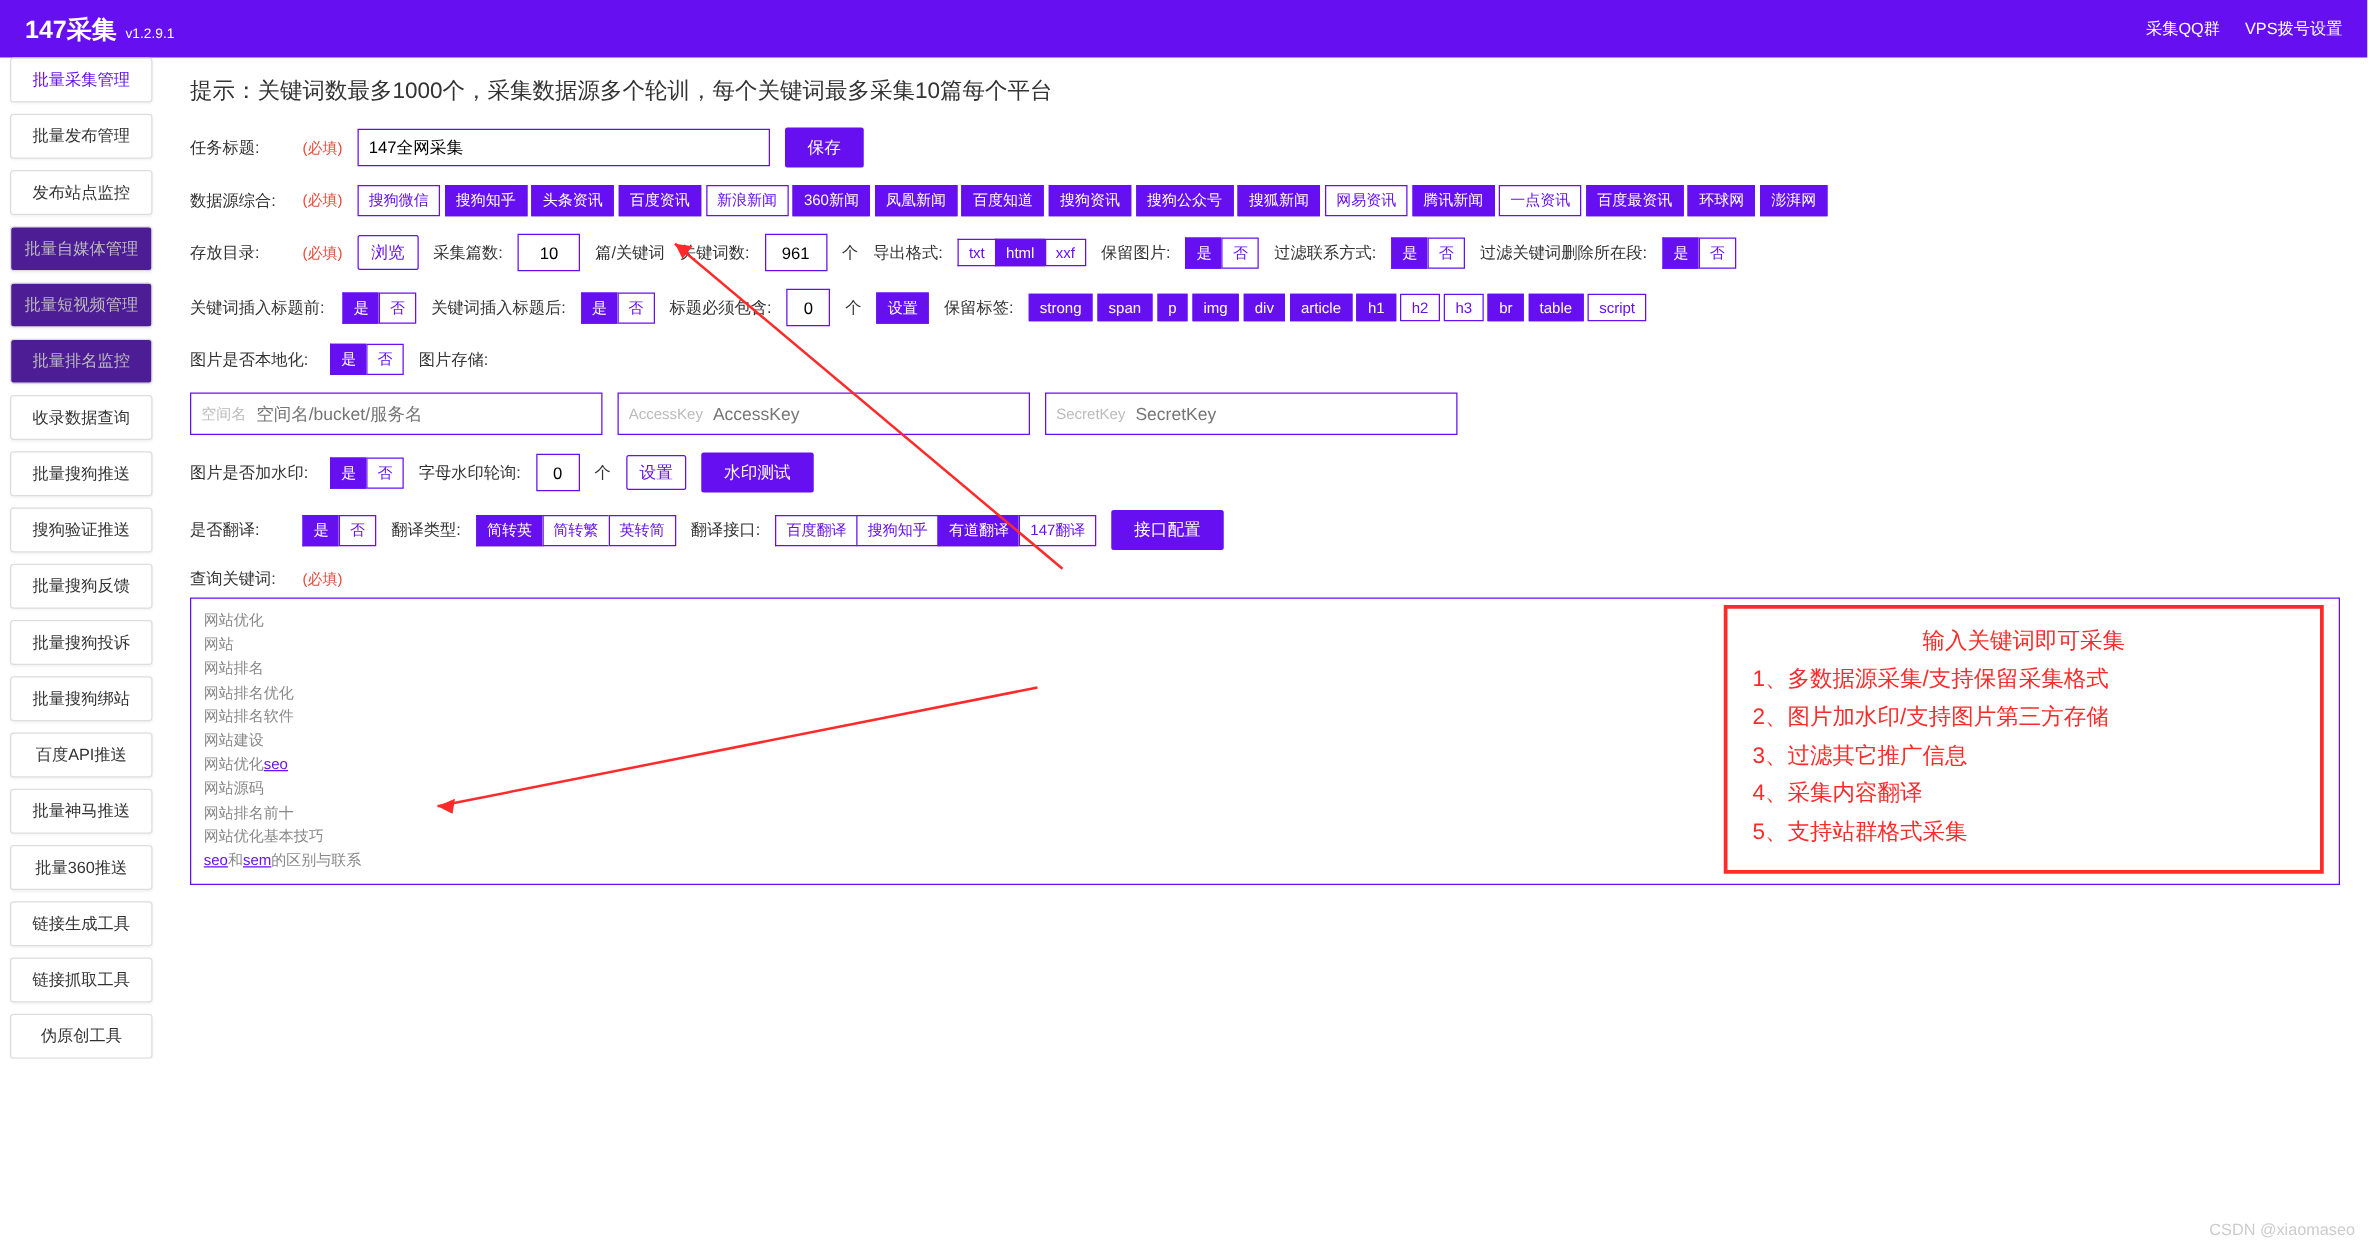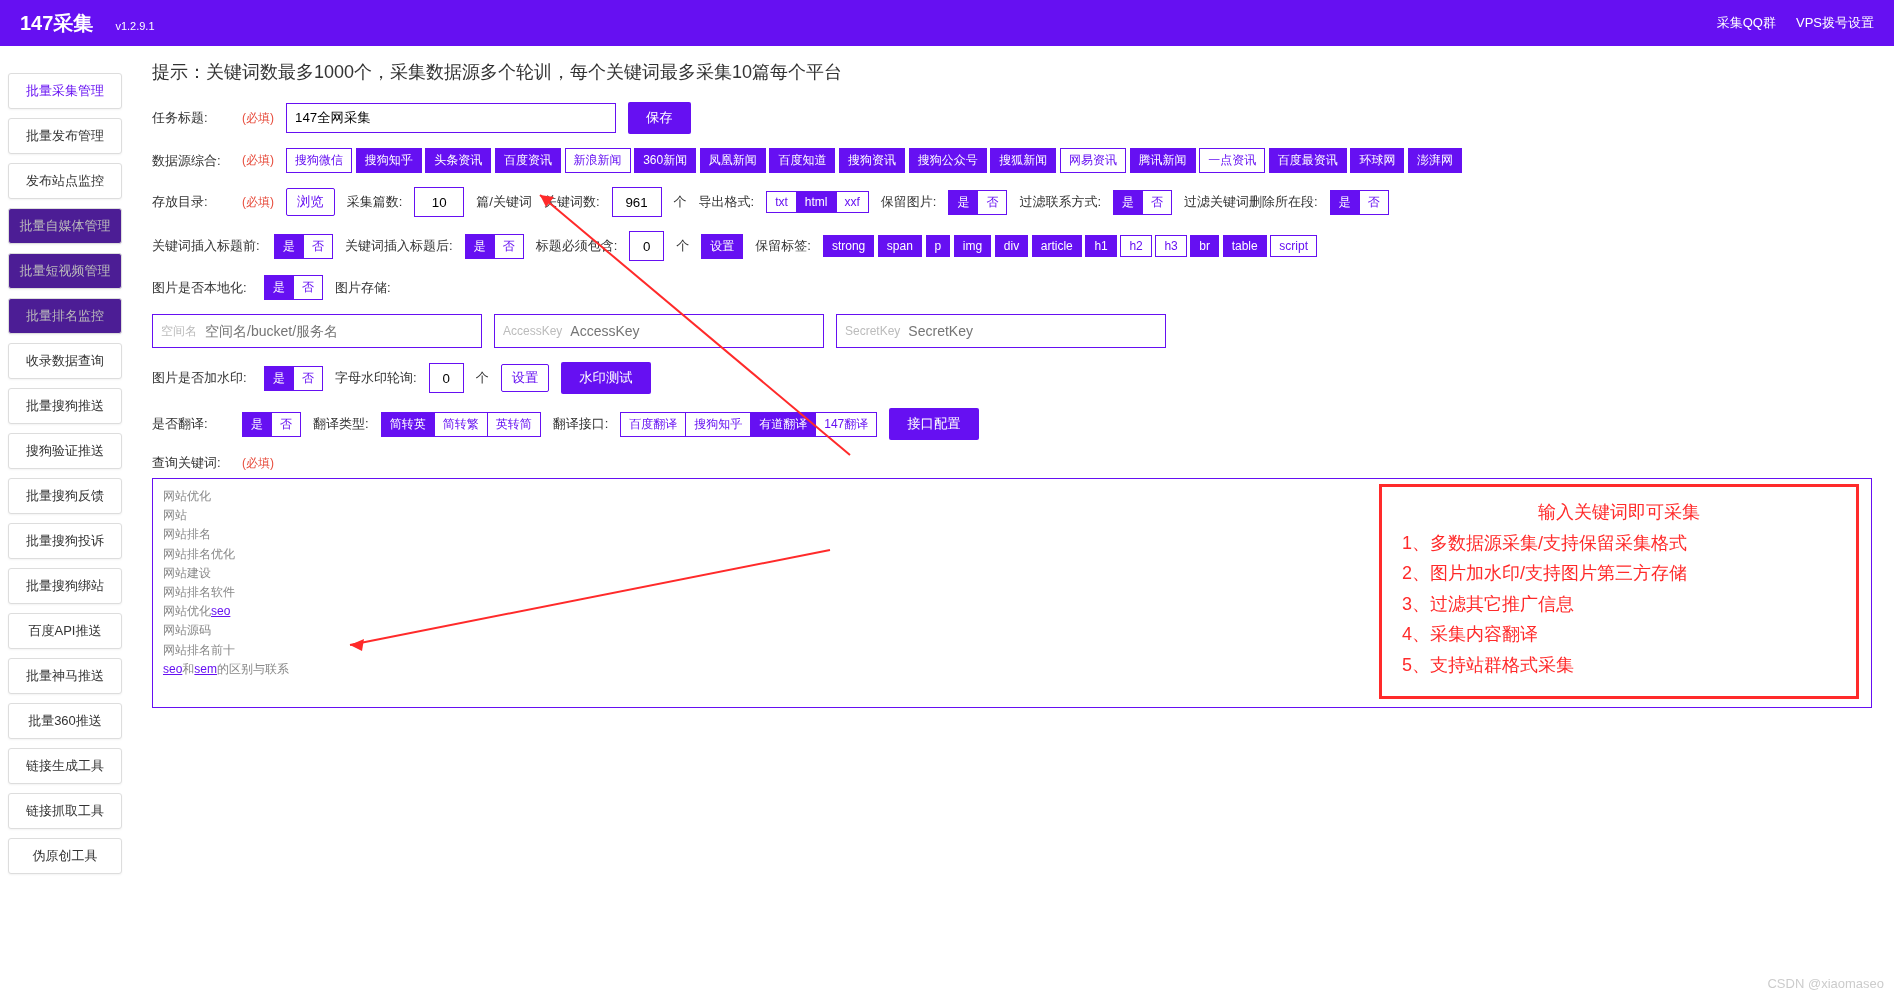--- a/index.html
+++ b/index.html
@@ -1,23 +1,23 @@
 <!DOCTYPE html>
 <html><head>
 <meta charset="utf-8">
 <style>
 * { margin:0; padding:0; box-sizing:border-box; font-family:"Microsoft YaHei","PingFang SC",Arial,sans-serif; }
 body { font-size:13px; color:#333; background:#fff; }
 .topbar { background:#6610f2; color:#fff; height:46px; display:flex; align-items:center; padding:0 20px; justify-content:space-between; }
-.topbar .brand { font-size:20px; font-weight:bold; display:flex; align-items:baseline; gap:22px; }
+.topbar .brand { font-size:20px; font-weight:bold; display:flex; align-items:baseline; gap:7px; }
 .topbar .ver { font-size:11px; font-weight:normal; }
 .topbar .right { display:flex; gap:20px; font-size:13px; }
 .topbar .right span { cursor:pointer; }
 .layout { display:flex; }
-.sidebar { width:130px; padding:27px 8px; display:flex; flex-direction:column; gap:9px; }
+.sidebar { width:130px; padding:0 8px; display:flex; flex-direction:column; gap:9px; }
 .side-btn { border:1px solid #ddd; border-radius:3px; background:#fff; padding:8px 4px; text-align:center; font-size:13px; cursor:pointer; color:#333; box-shadow:0 1px 2px rgba(0,0,0,0.05); }
 .side-btn.active { color:#6610f2; }
 .side-btn.disabled { color:#bbb; background:#4c1d95; }
 .main { flex:1; padding:14px 22px; }
 .hint { font-size:18px; color:#333; margin-bottom:18px; }
 .row { display:flex; align-items:center; gap:12px; margin-bottom:14px; flex-wrap:wrap; }
 .lbl { min-width:78px; white-space:nowrap; }
 .req { color:#e74c3c; font-size:12px; }
 .txtin { border:1px solid #6610f2; padding:0 8px; min-width:330px; height:30px; }
 .txtin.sm { min-width:50px; width:50px; text-align:center; }
@@ -206,25 +206,26 @@
     <div class="row" style="margin-bottom:6px">
       <span class="lbl">查询关键词:</span>
       <span class="req">(必填)</span>
     </div>
 
     <div class="kw-area" id="kwarea">
       <div>网站优化</div>
         <div>网站</div>
         <div>网站排名</div>
         <div>网站排名优化</div>
+        <div>网站排名软件</div>
         <div>网站建设</div>
-        <div>网站排名软件</div>
         <div>网站优化<span class="u">seo</span></div>
         <div>网站源码</div>
         <div>网站排名前十</div>
+        <div>网站优化基本技巧</div>
         <div><span class="u">seo</span>和<span class="u">sem</span>的区别与联系</div>
         <div class="overlay">
         <div class="tt">输入关键词即可采集</div>
         <div>1、多数据源采集/支持保留采集格式</div>
         <div>2、图片加水印/支持图片第三方存储</div>
         <div>3、过滤其它推广信息</div>
         <div>4、采集内容翻译</div>
         <div>5、支持站群格式采集</div>
       </div>
     </div>

